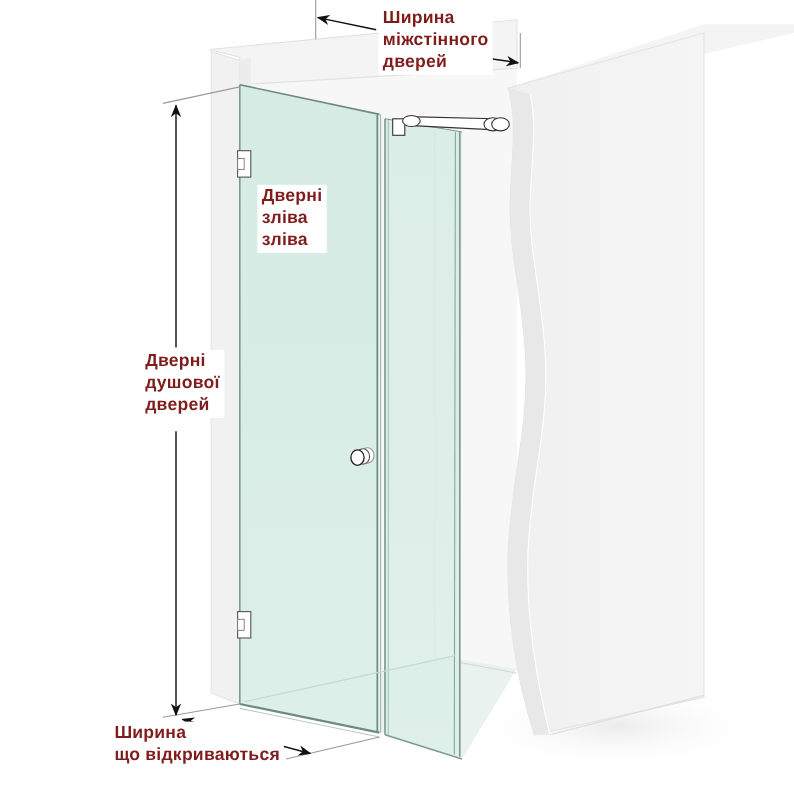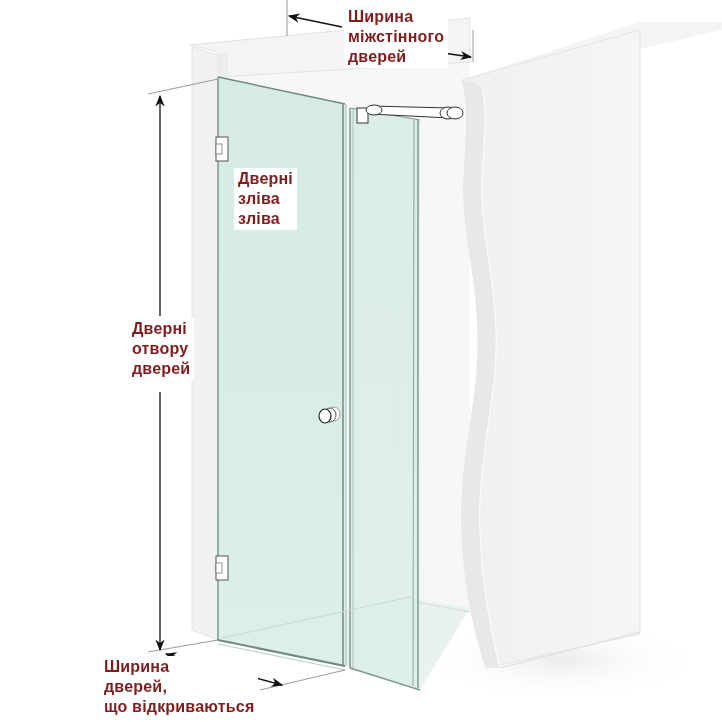--- a/index.html
+++ b/index.html
@@ -148,21 +148,20 @@
 </div>
 
 <div class="label" style="left:234px; top:168px;">
   <span>Дверні</span>
   <span>зліва</span>
   <span>зліва</span>
 </div>
 
 <div class="label" style="left:128px; top:318px;">
   <span>Дверні</span>
-  <span>отвору</span>
+  <span>душової</span>
   <span>дверей</span>
 </div>
 
 <div class="label" style="left:100px; top:656px;">
   <span>Ширина</span>
-  <span>дверей,</span>
   <span>що відкриваються</span>
 </div>
 
 </body></html>

